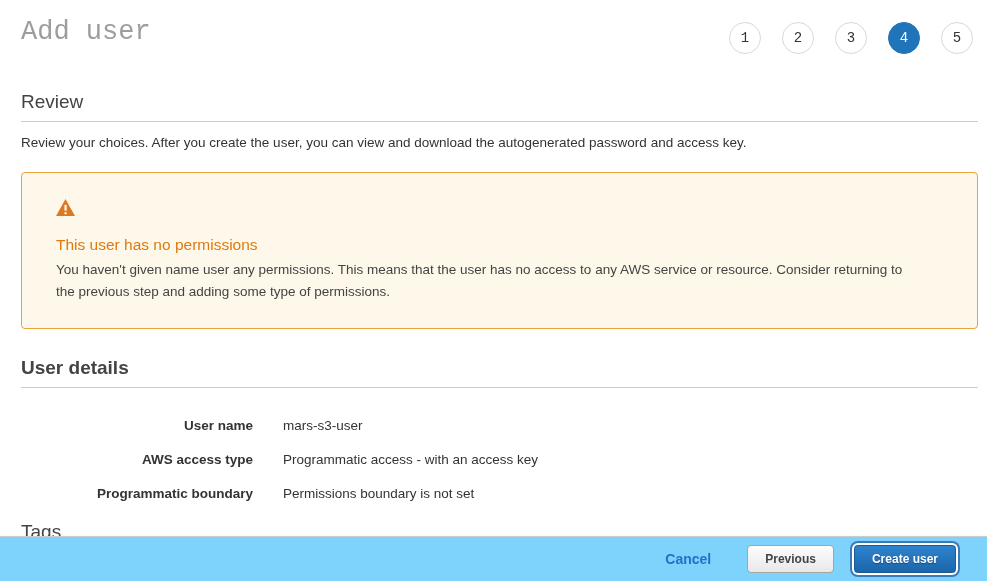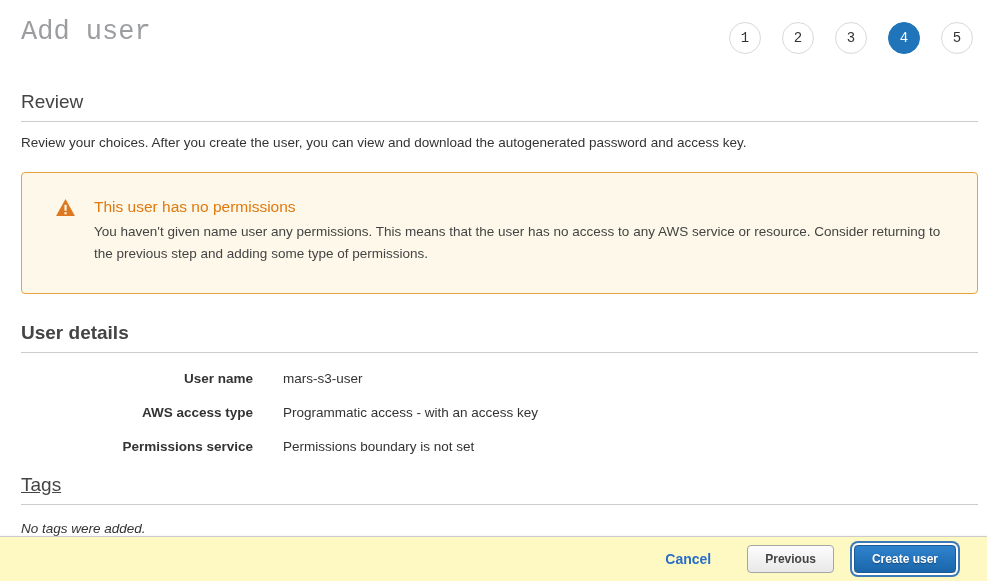--- a/index.html
+++ b/index.html
@@ -35,47 +35,48 @@
 
   
   .warning-box {
     margin-top: 20px;
     background: #fdf8e9;
     border: 1px solid #e8a33d;
     border-radius: 4px;
     padding: 24px 26px 26px 34px;
     display: flex;
     min-height: 122px;
+    flex-direction: column;
   }
   .warning-icon-wrap { width: 38px; flex: 0 0 38px; padding-top: 2px; }
   .warning-title { font-size: 15.5px; font-weight: 400; color: #e0790f; line-height: 20px; }
   .warning-body { font-size: 13.5px; color: #444; line-height: 21.5px; margin-top: 4px; max-width: 856px; }
 
   
   .user-details-heading { margin-top: 27px; font-weight: bold; }
   .user-details-divider { margin-top: 7px; }
-  .detail-rows { margin-top: 17px; }
+  .detail-rows { margin-top: 29px; }
   .detail-row { display: flex; margin-bottom: 17px; font-size: 13.5px; line-height: 17px; }
   .detail-label { width: 232px; text-align: right; font-weight: bold; color: #333; }
   .detail-value { margin-left: 30px; color: #333; }
 
   
   .tags-heading { margin-top: 18px; text-decoration: underline; }
   .tags-divider { margin-top: 7px; }
   .tags-empty { font-style: italic; font-size: 13.5px; color: #333; margin-top: 16px; }
 
   
   .footer {
     position: absolute; left: 0; right: 0; bottom: 0;
     border-top: 1px solid #ccc;
     box-shadow: 0 -1px 2px rgba(0,0,0,0.04);
     height: 45px;
     display: flex; align-items: center; justify-content: flex-end;
     padding-right: 26px;
-    background: #fef9c3;
+    background: #7dd3fc;
   }
   .cancel-link {
     color: #286ec8; font-weight: bold; font-size: 14px;
     text-decoration: none; cursor: pointer; margin-right: 36px;
   }
   .btn {
     font-family: "Liberation Sans", "DejaVu Sans", sans-serif;
     font-size: 12px; font-weight: bold;
     border-radius: 4px; padding: 6px 17px; cursor: pointer;
   }
@@ -133,21 +134,21 @@
   <div class="detail-rows">
     <div class="detail-row">
       <div class="detail-label">User name</div>
       <div class="detail-value">mars-s3-user</div>
     </div>
     <div class="detail-row">
       <div class="detail-label">AWS access type</div>
       <div class="detail-value">Programmatic access - with an access key</div>
     </div>
     <div class="detail-row">
-      <div class="detail-label">Permissions service</div>
+      <div class="detail-label">Programmatic boundary</div>
       <div class="detail-value">Permissions boundary is not set</div>
     </div>
   </div>
 
   <h2 class="section-heading tags-heading">Tags</h2>
   <hr class="divider tags-divider">
   <p class="tags-empty">No tags were added.</p>
 
 </div>
 

